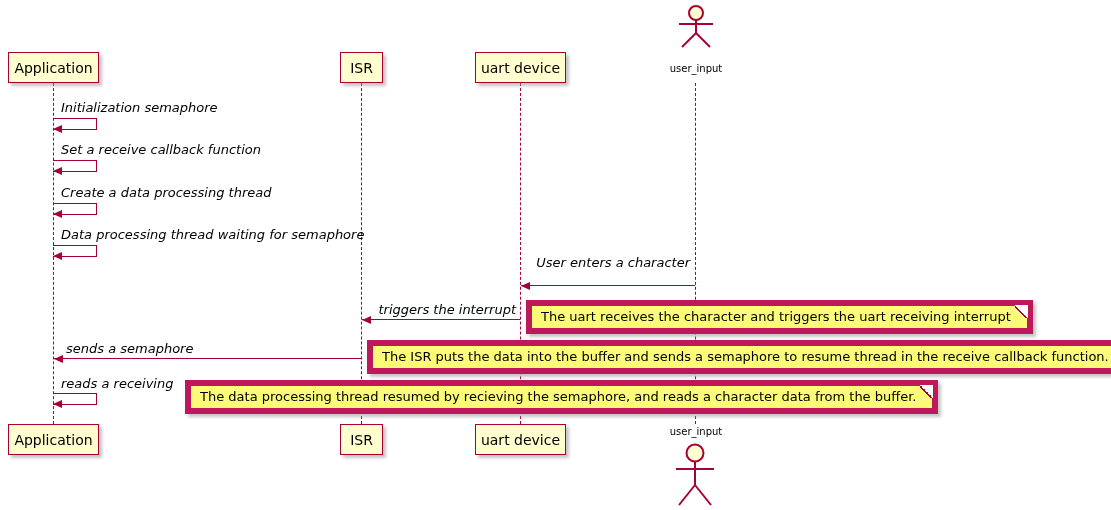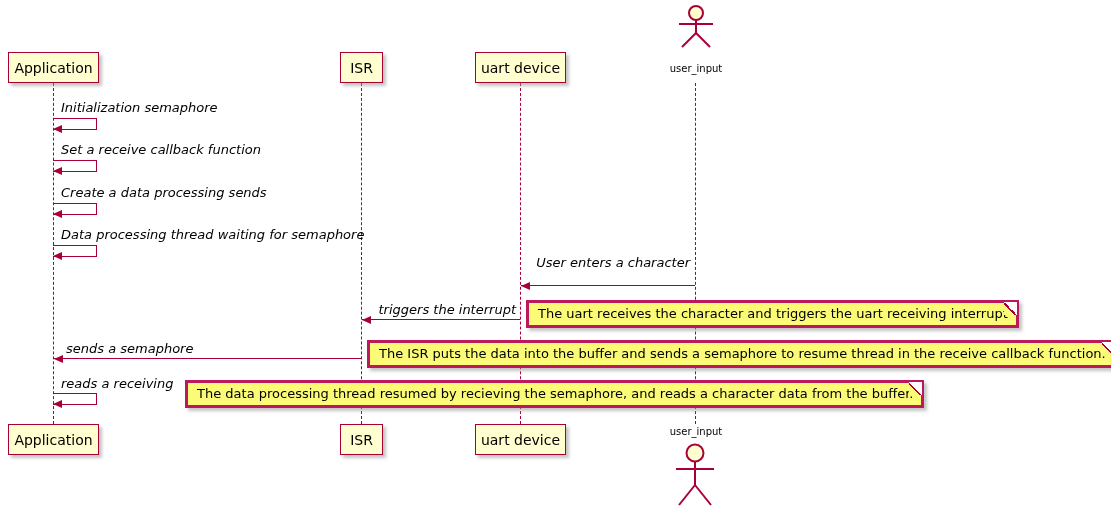--- a/index.html
+++ b/index.html
@@ -74,24 +74,24 @@
     border-top: 4px solid transparent;
     border-bottom: 4px solid transparent;
     border-right: 9px solid #A80036;
   }
   .arrow > .head-left { left: 0; top: -4px; }
   .self-arrow > .head-left { left: 0; bottom: -4px; }
 
   .note {
     position: absolute;
     background: #FBFB77;
-    border: 3px solid #be185d;
+    border: 6px solid #be185d;
     font-size: 13px;
     line-height: 16px;
-    padding: 3px 8px 3px 9px;
+    padding: 3px 16px 3px 9px;
     white-space: nowrap;
     box-shadow: 3px 3px 3px rgba(150,150,150,0.55);
   }
   .note::before {
     content: "";
     position: absolute;
     top: -1px;
     right: -1px;
     width: 13px;
     height: 13px;
@@ -129,21 +129,21 @@
   <span class="msg-label" style="left:61px;top:100px">Initialization semaphore</span>
   <div class="self-arrow" style="left:53px;top:118px">
     <span class="head-left"></span>
   </div>
 
   <span class="msg-label" style="left:61px;top:142px">Set a receive callback function</span>
   <div class="self-arrow" style="left:53px;top:160px">
     <span class="head-left"></span>
   </div>
 
-  <span class="msg-label" style="left:61px;top:185px">Create a data processing sends</span>
+  <span class="msg-label" style="left:61px;top:185px">Create a data processing thread</span>
   <div class="self-arrow" style="left:53px;top:203px">
     <span class="head-left"></span>
   </div>
 
   <span class="msg-label" style="left:61px;top:227px">Data processing thread waiting for semaphore</span>
   <div class="self-arrow" style="left:53px;top:245px">
     <span class="head-left"></span>
   </div>
 
   <span class="msg-label" style="right:421px;top:255px">User enters a character</span>

